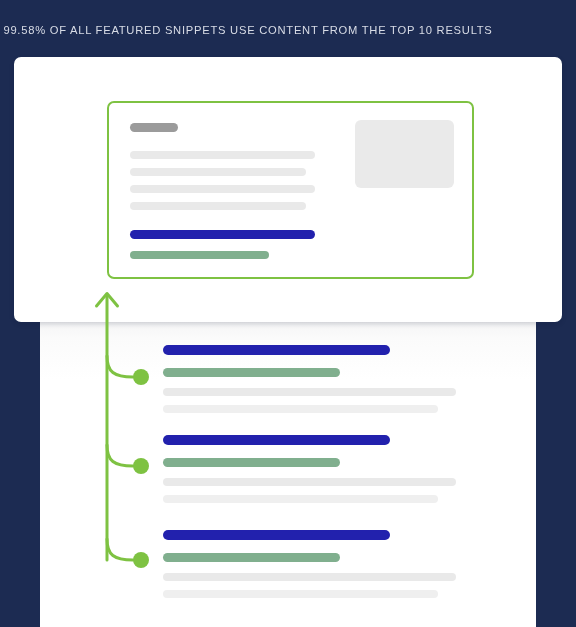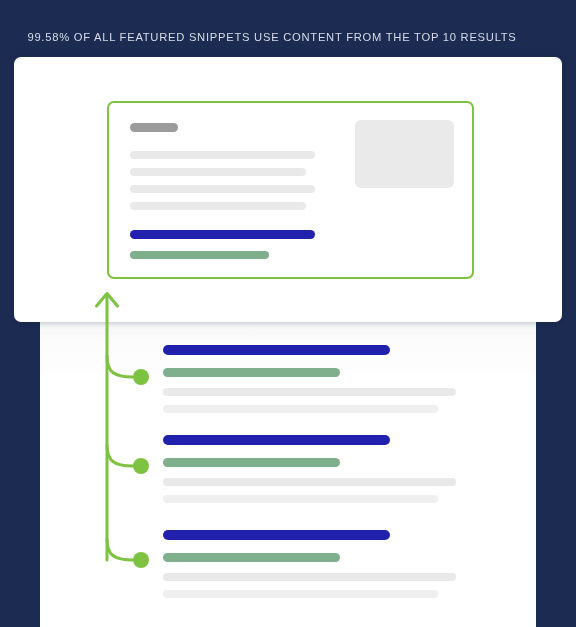--- a/index.html
+++ b/index.html
@@ -12,33 +12,32 @@
     background: #1c2b52;
     font-family: "Liberation Sans", sans-serif;
     overflow: hidden;
     position: relative;
   }
 
   
   .headline {
     position: absolute;
     left: 0;
-    top: 8px;
+    top: 1px;
     width: 496px;
     height: 57px;
     display: flex;
     align-items: center;
     justify-content: center;
     color: #d8dce6;
     font-size: 11.2px;
     letter-spacing: 0.75px;
     font-weight: 400;
     white-space: nowrap;
     text-transform: uppercase;
-    padding-left: 24px;
   }
 
   
   .serp-panel {
     position: absolute;
     left: 40px;
     top: 310px;
     width: 496px;
     height: 317px;
     background: linear-gradient(180deg, #f1f1f2 0%, #fbfbfb 9%, #ffffff 22%, #ffffff 100%);

